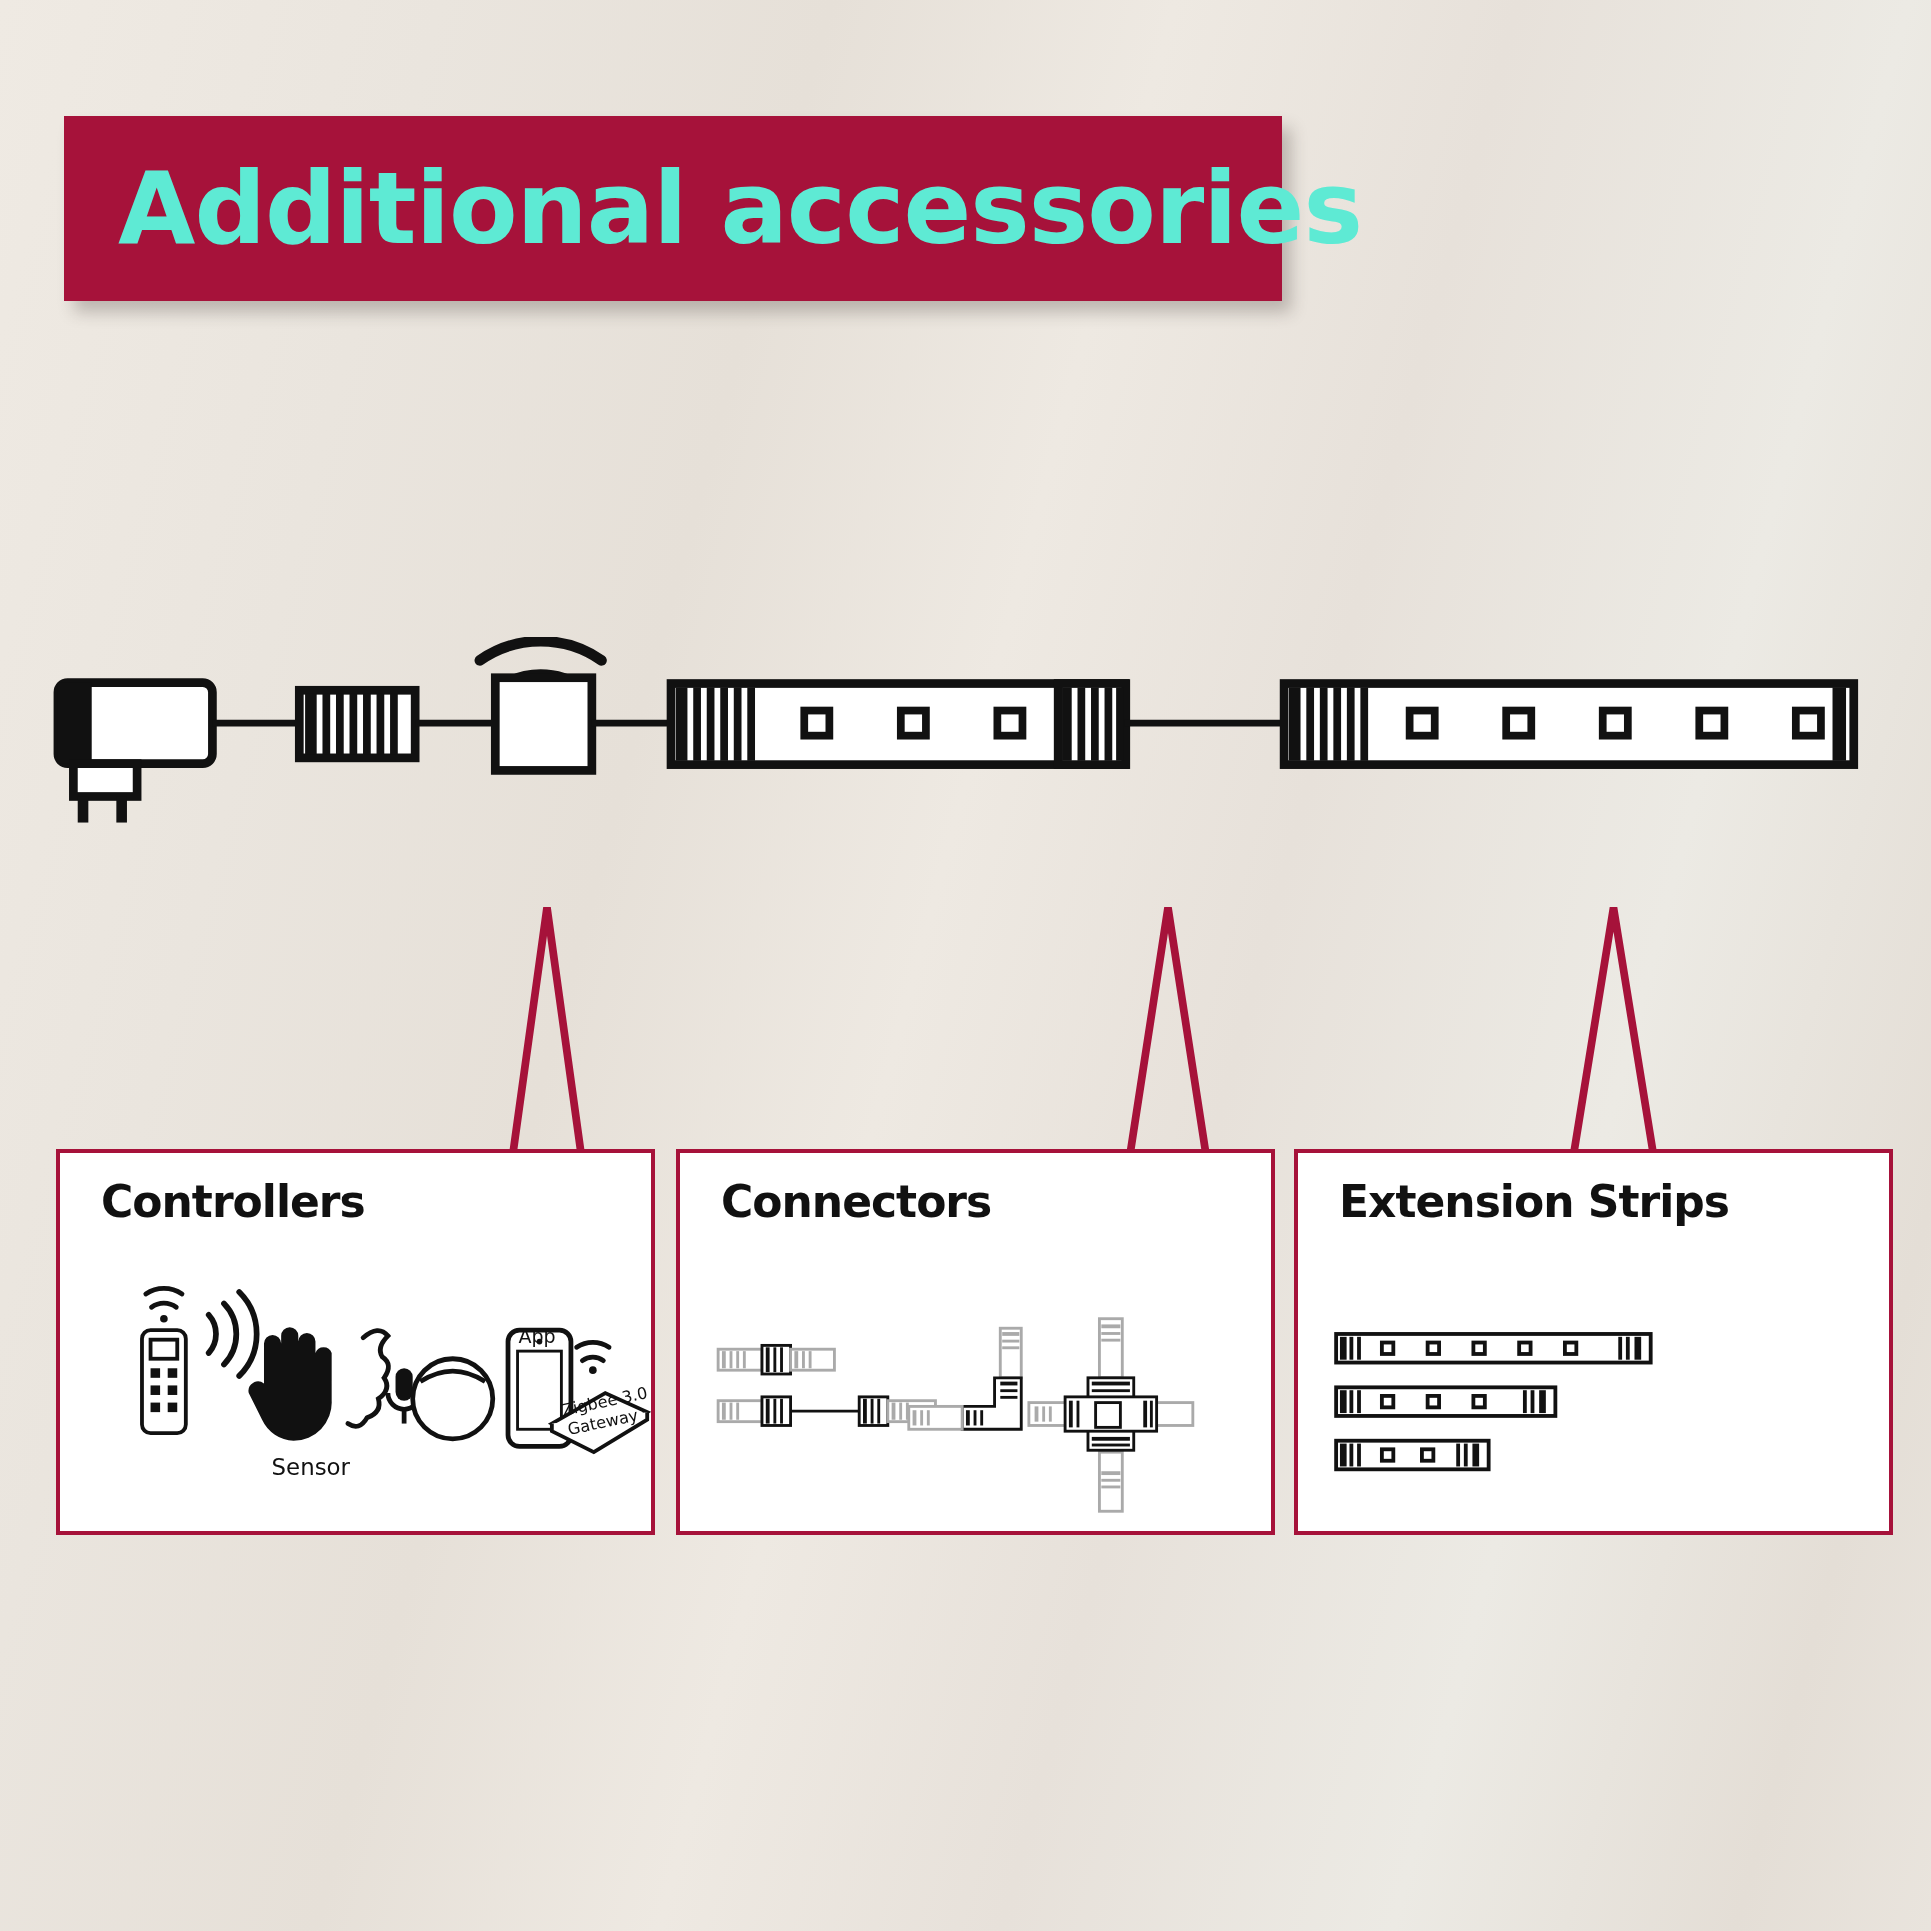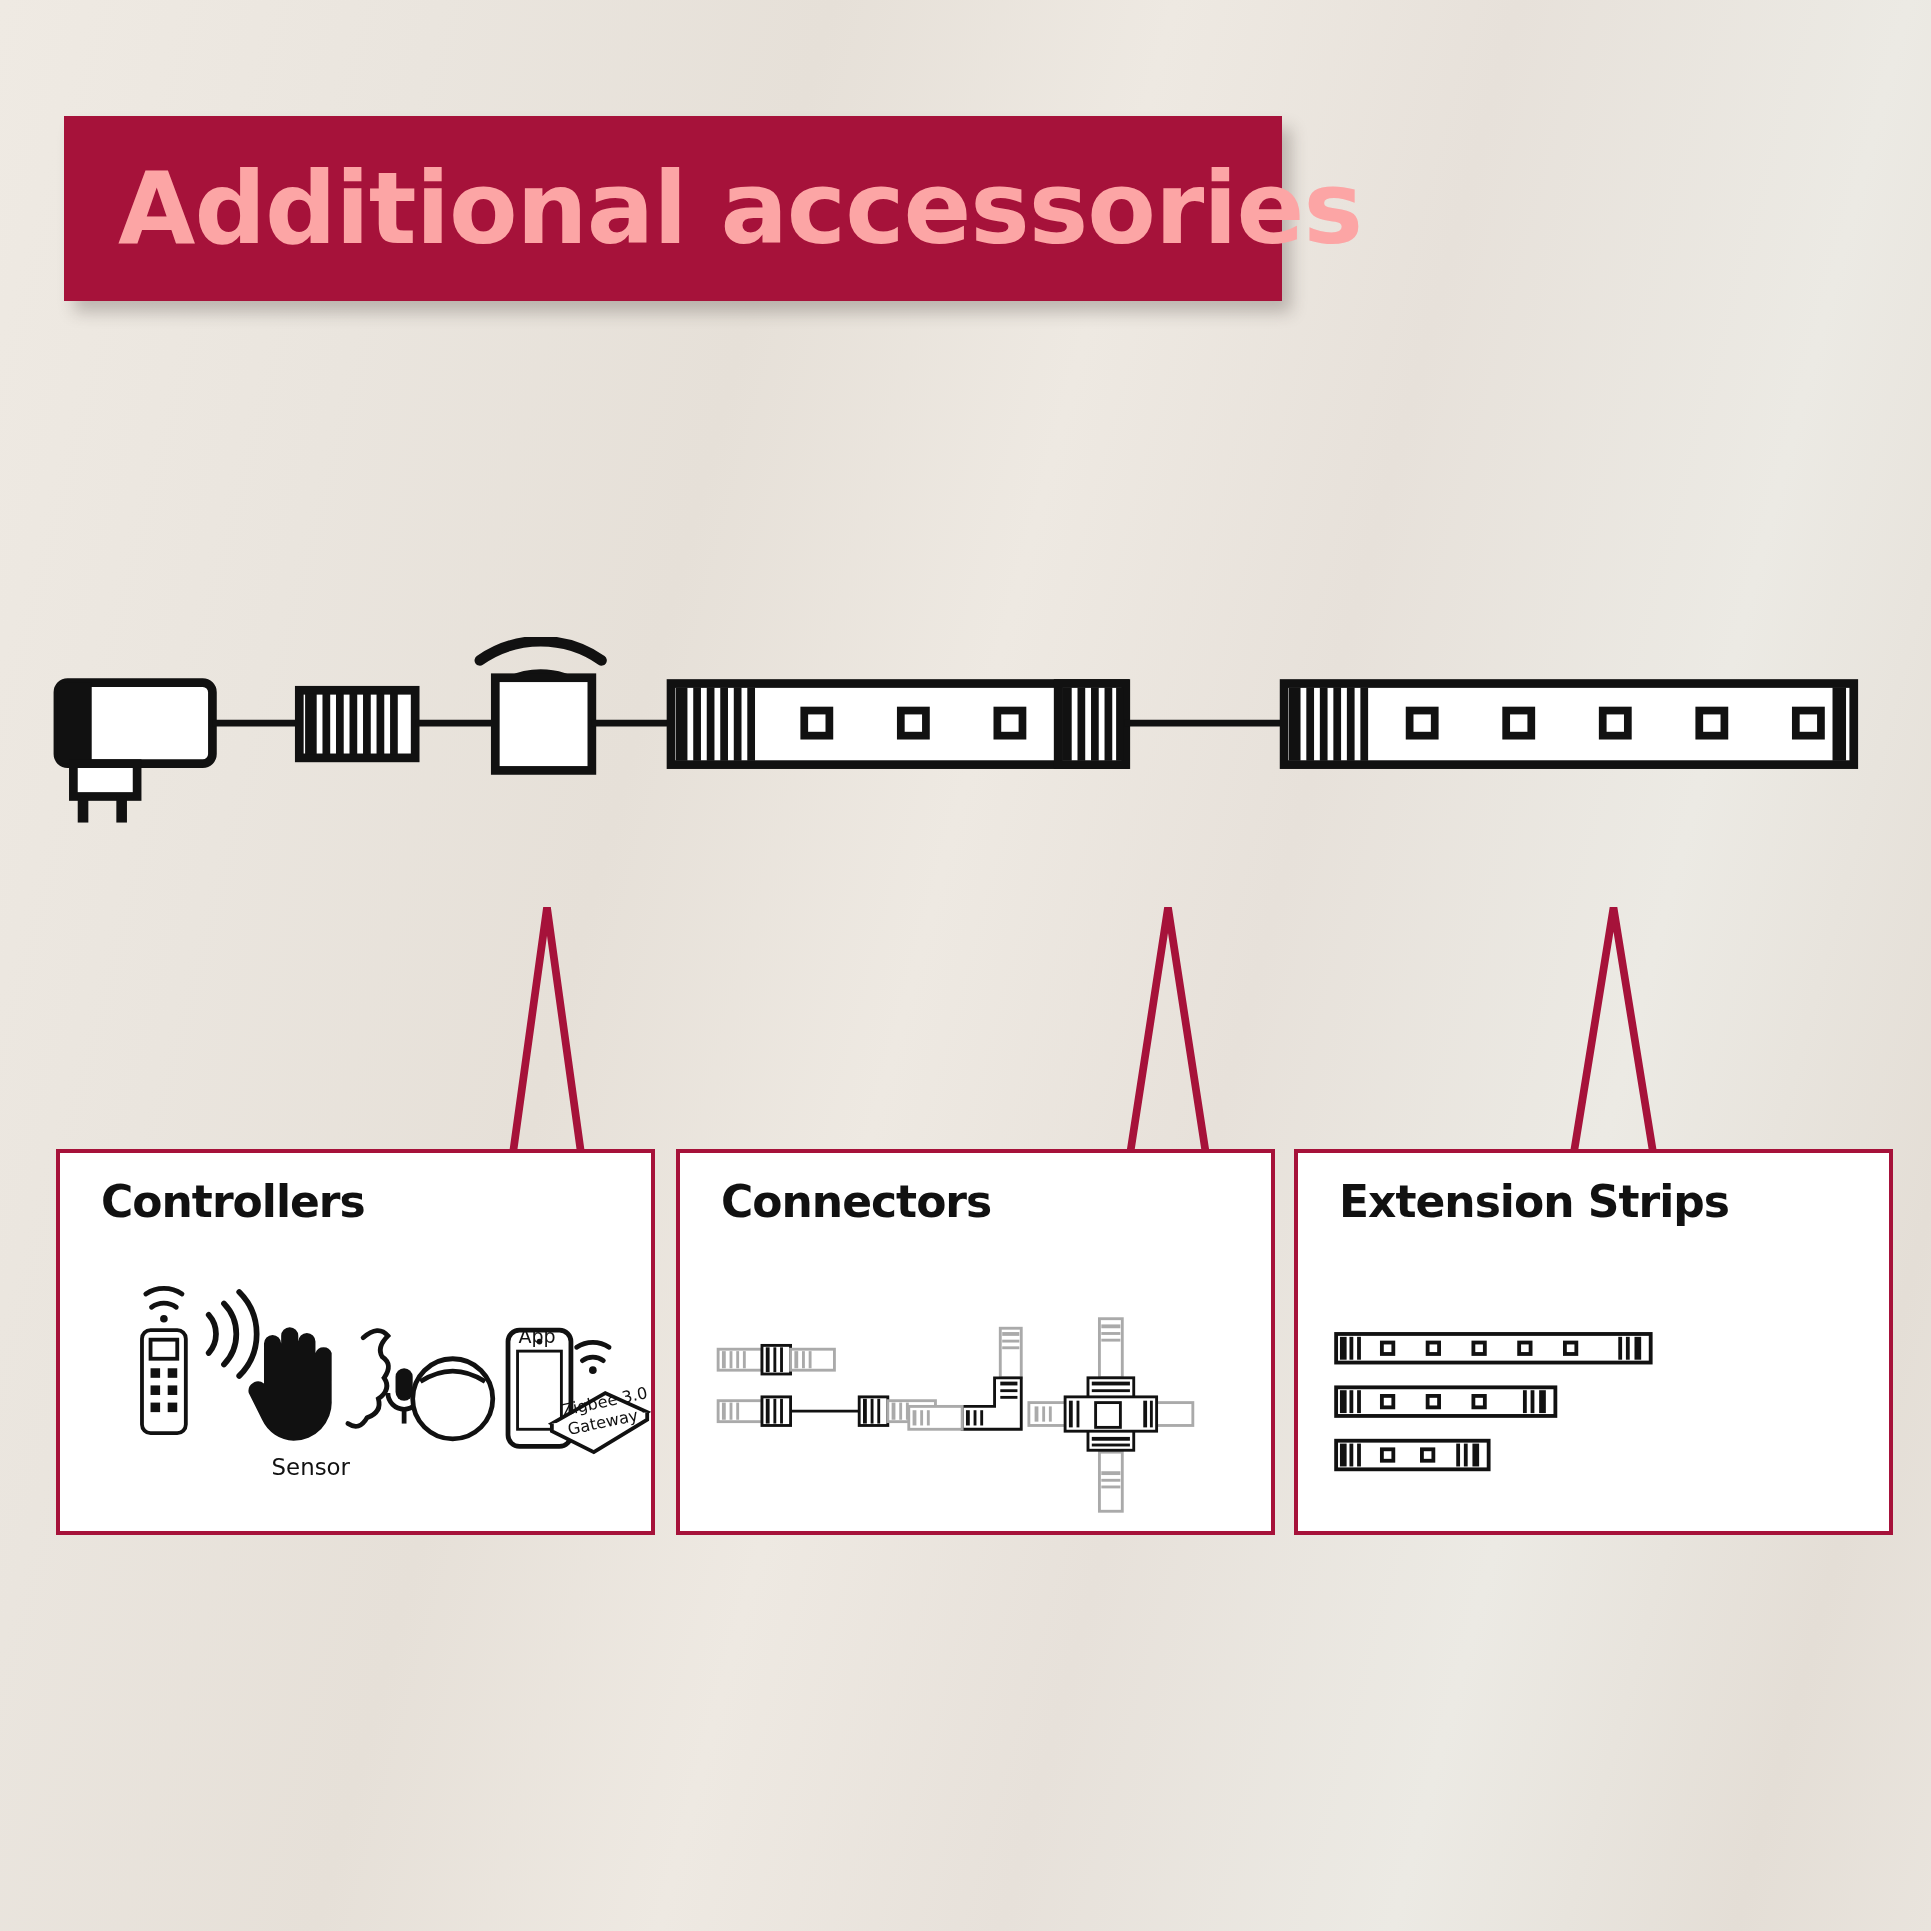--- a/index.html
+++ b/index.html
@@ -34,21 +34,21 @@
     left: 64px;
     top: 116px;
     width: 1218px;
     height: 185px;
     background: #a6123a;
     box-shadow: 9.7px 11.6px 15.4px rgba(60,50,45,0.28);
     display: flex;
     align-items: center;
   }
   #title-text {
-    color: #fca5a5;
+    color: #5eead4;
     font-family: "DejaVu Sans", sans-serif;
     font-weight: bold;
     font-size: 100px;
     letter-spacing: -1px;
     padding-left: 54px;
     line-height: 1;
     white-space: nowrap;
   }
   
   #schematic {

